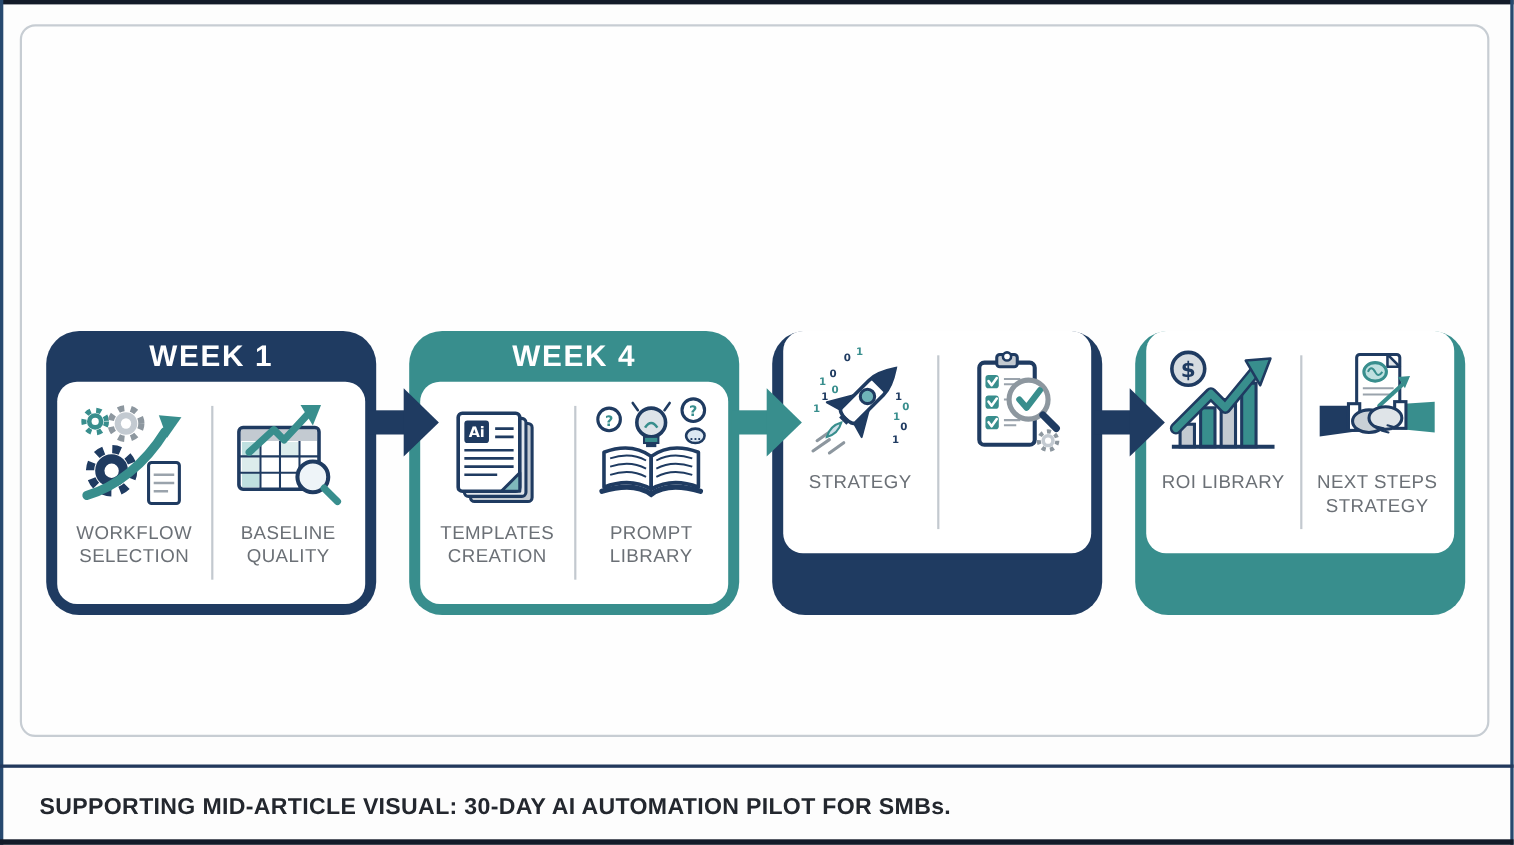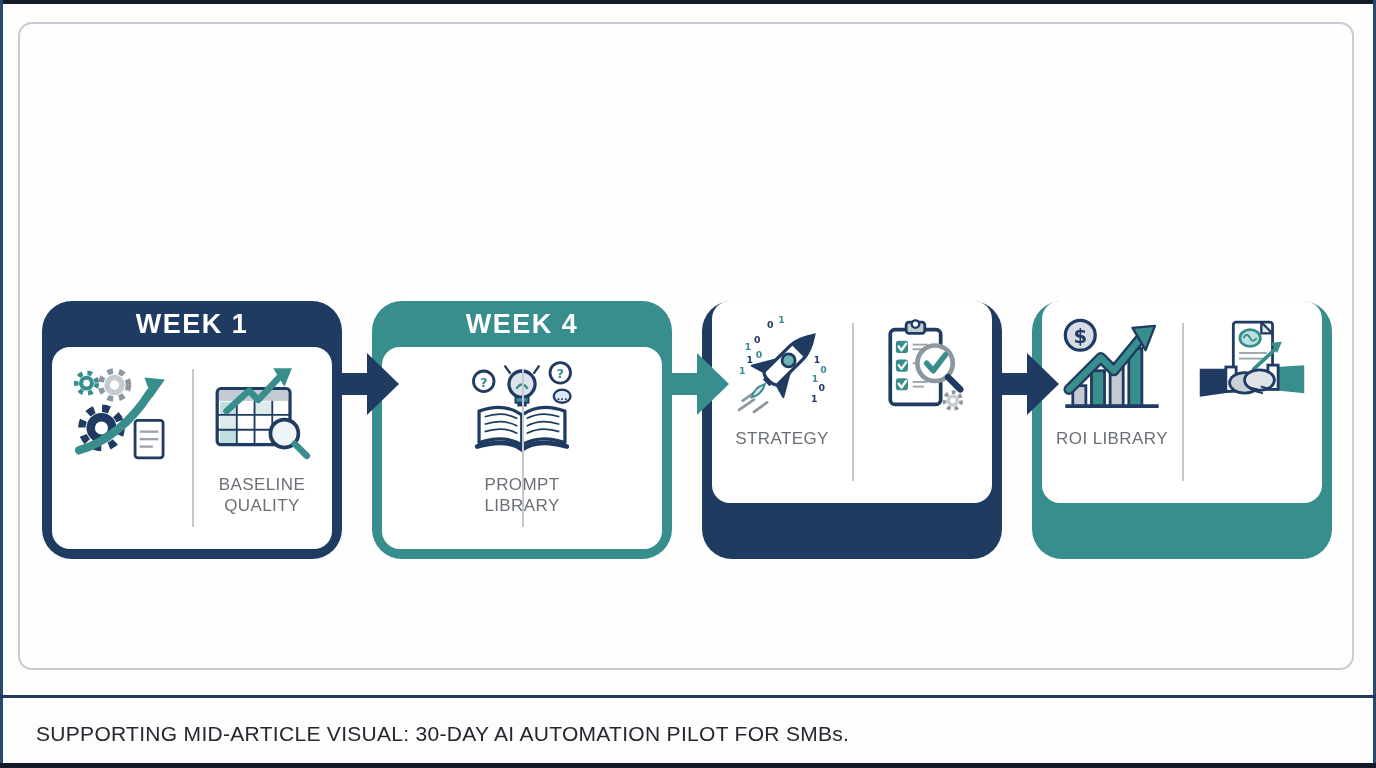--- a/index.html
+++ b/index.html
@@ -40,21 +40,21 @@
   }
 
   .arrow{position:absolute;top:351px;width:66px;height:66px;}
   .arrow-1{left:335px;}  
   .arrow-2{left:665px;}
   .arrow-3{left:995px;}
 
   .rule{position:absolute;left:0;right:0;top:695px;height:3px;background:#22395c;}
   .caption{
     position:absolute;left:36px;top:722px;font-size:21px;color:var(--caption_text);
-    letter-spacing:0.3px;font-weight:400;
+    letter-spacing:0.3px;font-weight:700;
   }
 
   
   .f-navy{fill:var(--navy);} .s-navy{stroke:var(--navy);}
   .f-teal{fill:var(--teal);} .s-teal{stroke:var(--teal);}
   .f-tlight{fill:#bfe0e0;} .f-tpale{fill:#dcecec;}
   .f-gray{fill:#c3cad1;} .s-gray{stroke:#8d979f;}
   .f-lgray{fill:#e1e6eb;} .s-line{stroke:#9aa3ac;}
   .f-white{fill:#ffffff;}
   .nf{fill:none;}
@@ -87,20 +87,21 @@
             <circle cx="38" cy="76" r="21" class="nf s-navy" stroke-width="8" stroke-dasharray="8 8.5"></circle>
             <circle cx="38" cy="76" r="16" class="f-navy"></circle>
             <circle cx="38" cy="76" r="7" class="f-white"></circle>
             <path d="M14,100 C42,92 70,70 90,38" class="nf s-teal" stroke-width="9" stroke-linecap="round"></path>
             <polygon points="84,22 106,24 92,44" class="f-teal"></polygon>
             <rect x="74" y="68" width="30" height="40" rx="3" class="f-white s-navy" stroke-width="3"></rect>
             <line x1="79" y1="80" x2="99" y2="80" class="s-line" stroke-width="2.5"></line>
             <line x1="79" y1="88" x2="99" y2="88" class="s-line" stroke-width="2.5"></line>
             <line x1="79" y1="96" x2="93" y2="96" class="s-line" stroke-width="2.5"></line>
           </svg>
+          <div class="label">WORKFLOW SELECTION</div>
         </div>
         <div class="cell">
           <svg class="icon" viewBox="0 0 120 120">
             <rect x="12" y="34" width="78" height="60" rx="4" class="f-white s-navy" stroke-width="3.5"></rect>
             <rect x="14" y="36" width="74" height="11" class="f-gray"></rect>
             <rect x="15" y="48" width="17" height="14" class="f-tlight"></rect>
             <rect x="15" y="63" width="17" height="14" class="f-tpale"></rect>
             <rect x="15" y="78" width="17" height="14" class="f-tlight"></rect>
             <rect x="52" y="48" width="18" height="14" class="f-tpale"></rect>
             <line x1="33" y1="47" x2="33" y2="94" class="s-navy" stroke-width="2"></line>
@@ -115,20 +116,37 @@
           </svg>
           <div class="label">BASELINE QUALITY</div>
         </div>
       </div>
     </div>
 
     <div class="card teal">
       <div class="card-header">WEEK 4</div>
       <div class="card-body">
         <div class="divider"></div>
+        <div class="cell">
+          <svg class="icon" viewBox="0 0 120 120">
+            <rect x="34" y="30" width="60" height="76" rx="4" class="f-gray s-navy" stroke-width="3"></rect>
+            <rect x="28" y="25" width="60" height="76" rx="4" class="f-lgray s-navy" stroke-width="3"></rect>
+            <rect x="22" y="20" width="60" height="76" rx="4" class="f-white s-navy" stroke-width="3.5"></rect>
+            <polygon points="64,96 82,78 82,96" fill="#7fb8bc" class="s-navy" stroke-width="3" stroke-linejoin="round"></polygon>
+            <rect x="28" y="27" width="24" height="22" rx="3" class="f-navy"></rect>
+            <text x="40" y="43" font-size="14" class="f-white" text-anchor="middle">Ai</text>
+            <line x1="58" y1="35" x2="76" y2="35" class="s-navy" stroke-width="2.5"></line>
+            <line x1="58" y1="43" x2="76" y2="43" class="s-navy" stroke-width="2.5"></line>
+            <line x1="28" y1="56" x2="76" y2="56" class="s-navy" stroke-width="2.5"></line>
+            <line x1="28" y1="64" x2="76" y2="64" class="s-navy" stroke-width="2.5"></line>
+            <line x1="28" y1="72" x2="76" y2="72" class="s-navy" stroke-width="2.5"></line>
+            <line x1="28" y1="80" x2="60" y2="80" class="s-navy" stroke-width="2.5"></line>
+          </svg>
+          <div class="label">TEMPLATES CREATION</div>
+        </div>
         <div class="cell">
           <svg class="icon" viewBox="0 0 120 120">
             <circle cx="19" cy="26" r="11" class="f-white s-navy" stroke-width="3"></circle>
             <text x="19" y="32" font-size="14" class="f-teal" text-anchor="middle">?</text>
             <circle cx="101" cy="17" r="11" class="f-white s-navy" stroke-width="3"></circle>
             <text x="101" y="23" font-size="14" class="f-teal" text-anchor="middle">?</text>
             <ellipse cx="103" cy="42" rx="9" ry="7" fill="#dce8f2" class="s-navy" stroke-width="2.5"></ellipse>
             <text x="103" y="46" font-size="10" class="f-navy" text-anchor="middle">...</text>
             <line x1="42" y1="10" x2="47" y2="17" class="s-navy" stroke-width="2.5" stroke-linecap="round"></line>
             <line x1="78" y1="10" x2="73" y2="17" class="s-navy" stroke-width="2.5" stroke-linecap="round"></line>
@@ -241,20 +259,21 @@
             <polygon points="4,62 34,62 46,86 4,92" class="f-navy"></polygon>
             <rect x="32" y="60" width="11" height="26" class="f-white s-navy" stroke-width="3"></rect>
             <polygon points="116,58 86,60 74,84 116,88" class="f-teal"></polygon>
             <rect x="77" y="58" width="11" height="26" class="f-white s-navy" stroke-width="3"></rect>
             <ellipse cx="52" cy="77" rx="16" ry="11" fill="#c9d0d6" class="s-navy" stroke-width="3"></ellipse>
             <ellipse cx="68" cy="74" rx="16" ry="11" fill="#dfe4e8" class="s-navy" stroke-width="3"></ellipse>
             <line x1="58" y1="82" x2="66" y2="84" class="s-navy" stroke-width="2" stroke-linecap="round"></line>
             <line x1="64" y1="86" x2="71" y2="88" class="s-navy" stroke-width="2" stroke-linecap="round"></line>
             <line x1="70" y1="81" x2="77" y2="83" class="s-navy" stroke-width="2" stroke-linecap="round"></line>
           </svg>
+          <div class="label">NEXT STEPS STRATEGY</div>
         </div>
       </div>
     </div>
 
   </div>
 </div>
 
 <svg class="arrow arrow-1" viewBox="0 0 66 66">
   <rect x="0" y="22" width="36" height="22" class="f-navy"></rect>
   <polygon points="32,2 64,33 32,64" class="f-navy"></polygon>

